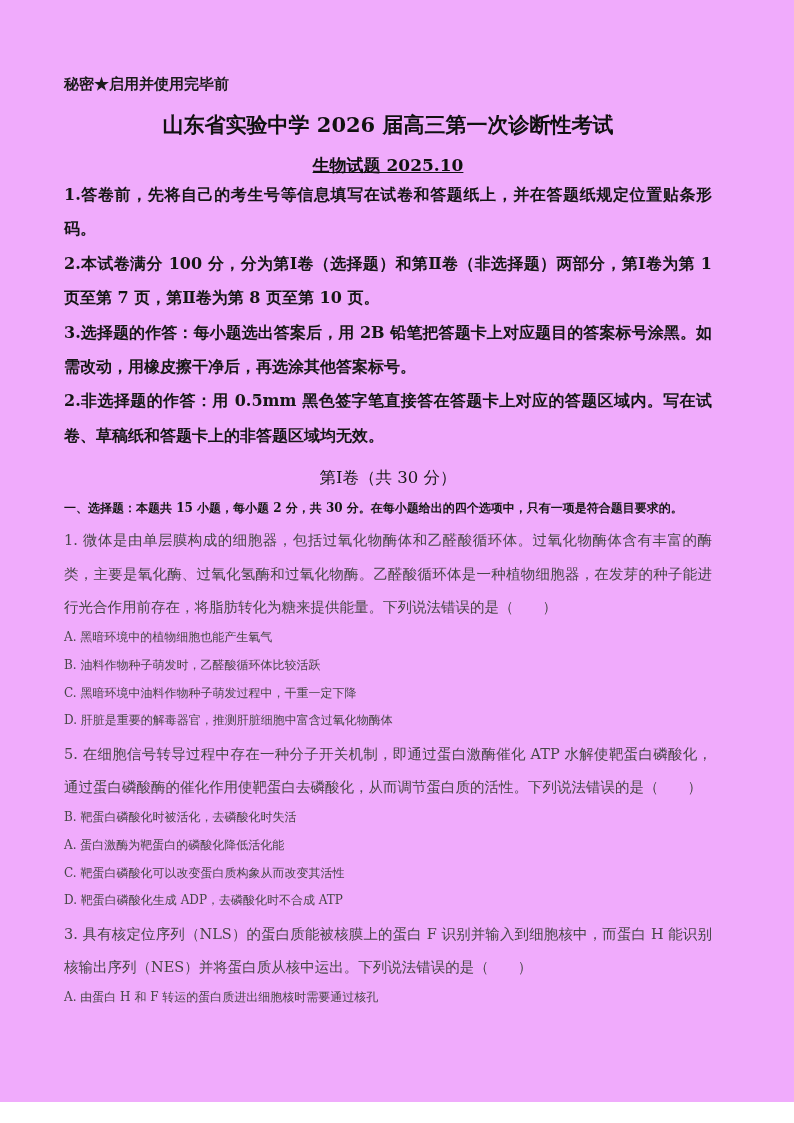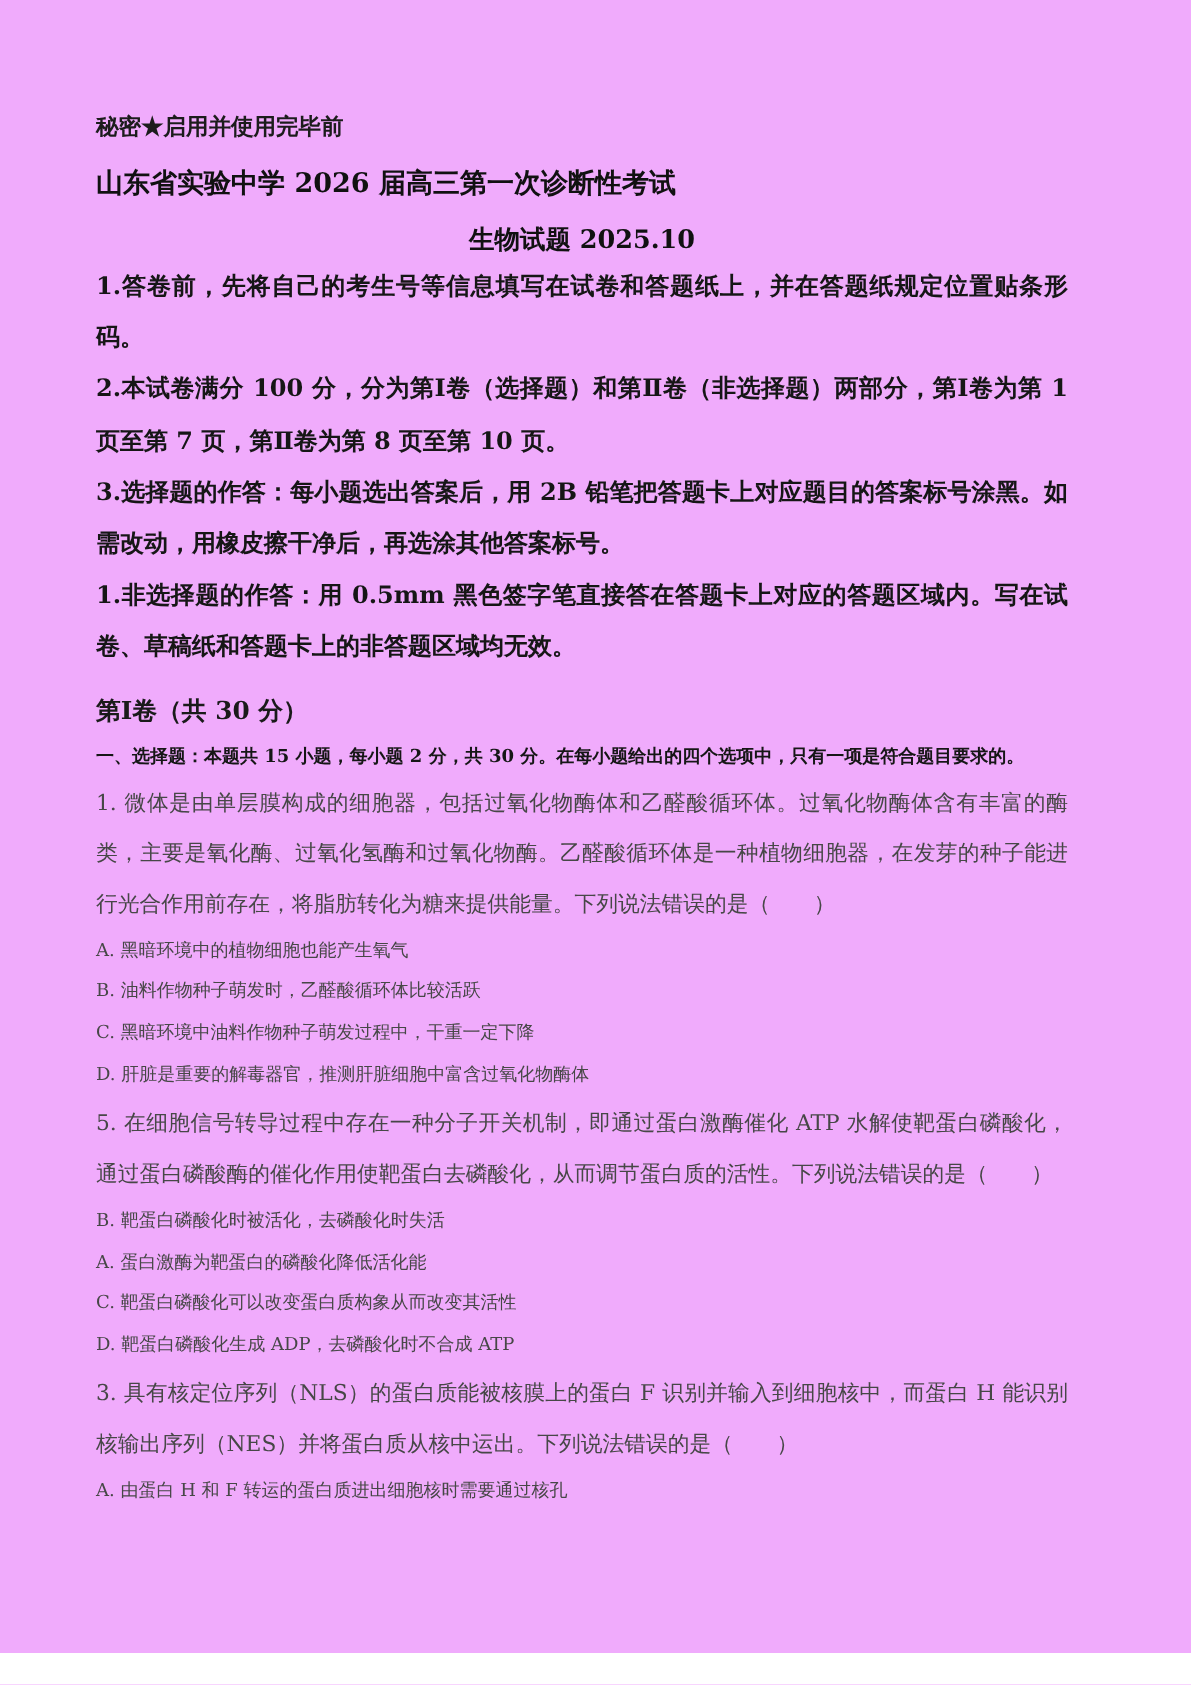--- a/index.html
+++ b/index.html
@@ -19,52 +19,54 @@
     color: #1a1a1a;
     overflow: hidden;
   }
   .classification {
     font-size: 15px;
     font-weight: bold;
     color: #1c1c1c;
     line-height: 1.4;
   }
   .title {
-    font-size: 18px;
+    font-size: 21px;
     font-weight: bold;
-    text-align: left;
+    text-align: center;
     color: #111111;
     margin: 14px 0 12px 0;
     line-height: 1.5;
   }
   .subtitle {
     font-size: 17px;
     font-weight: bold;
     text-align: center;
     color: #111111;
     margin: 10px 0 0 0;
     line-height: 1.5;
+    text-decoration: underline;
   }
   .notice-heading {
     font-size: 16px;
     font-weight: bold;
     margin-top: 10px;
     line-height: 1.8;
   }
   .notice {
     font-size: 16px;
     font-weight: bold;
     color: #161616;
     line-height: 2.15;
     text-align: justify;
     margin: 0;
   }
   .part-heading {
     font-size: 16.5px;
-    font-weight: bold;
+    font-weight: normal;
+    text-align: center;
     margin: 8px 0 2px 0;
     line-height: 2;
   }
   .section-intro {
     font-size: 12px;
     font-weight: bold;
     color: #161616;
     line-height: 2.1;
     text-align: justify;
     margin: 0;
@@ -93,21 +95,21 @@
   <div class="classification">秘密★启用并使用完毕前</div>
 
   <h1 class="title">山东省实验中学 2026 届高三第一次诊断性考试</h1>
 
   <h2 class="subtitle">生物试题 2025.10</h2>
 
 
   <p class="notice">1.答卷前，先将自己的考生号等信息填写在试卷和答题纸上，并在答题纸规定位置贴条形码。</p>
   <p class="notice">2.本试卷满分 100 分，分为第Ⅰ卷（选择题）和第Ⅱ卷（非选择题）两部分，第Ⅰ卷为第 1 页至第 7 页，第Ⅱ卷为第 8 页至第 10 页。</p>
   <p class="notice">3.选择题的作答：每小题选出答案后，用 2B 铅笔把答题卡上对应题目的答案标号涂黑。如需改动，用橡皮擦干净后，再选涂其他答案标号。</p>
-  <p class="notice">1.非选择题的作答：用 0.5mm 黑色签字笔直接答在答题卡上对应的答题区域内。写在试卷、草稿纸和答题卡上的非答题区域均无效。</p>
+  <p class="notice">2.非选择题的作答：用 0.5mm 黑色签字笔直接答在答题卡上对应的答题区域内。写在试卷、草稿纸和答题卡上的非答题区域均无效。</p>
 
   <div class="part-heading">第Ⅰ卷（共 30 分）</div>
 
   <p class="section-intro">一、选择题：本题共 15 小题，每小题 2 分，共 30 分。在每小题给出的四个选项中，只有一项是符合题目要求的。</p>
 
   <div class="question">
     <p class="stem">1. 微体是由单层膜构成的细胞器，包括过氧化物酶体和乙醛酸循环体。过氧化物酶体含有丰富的酶类，主要是氧化酶、过氧化氢酶和过氧化物酶。乙醛酸循环体是一种植物细胞器，在发芽的种子能进行光合作用前存在，将脂肪转化为糖来提供能量。下列说法错误的是（　　）</p>
     <p class="option">A. 黑暗环境中的植物细胞也能产生氧气</p>
     <p class="option">B. 油料作物种子萌发时，乙醛酸循环体比较活跃</p>
     <p class="option">C. 黑暗环境中油料作物种子萌发过程中，干重一定下降</p>

